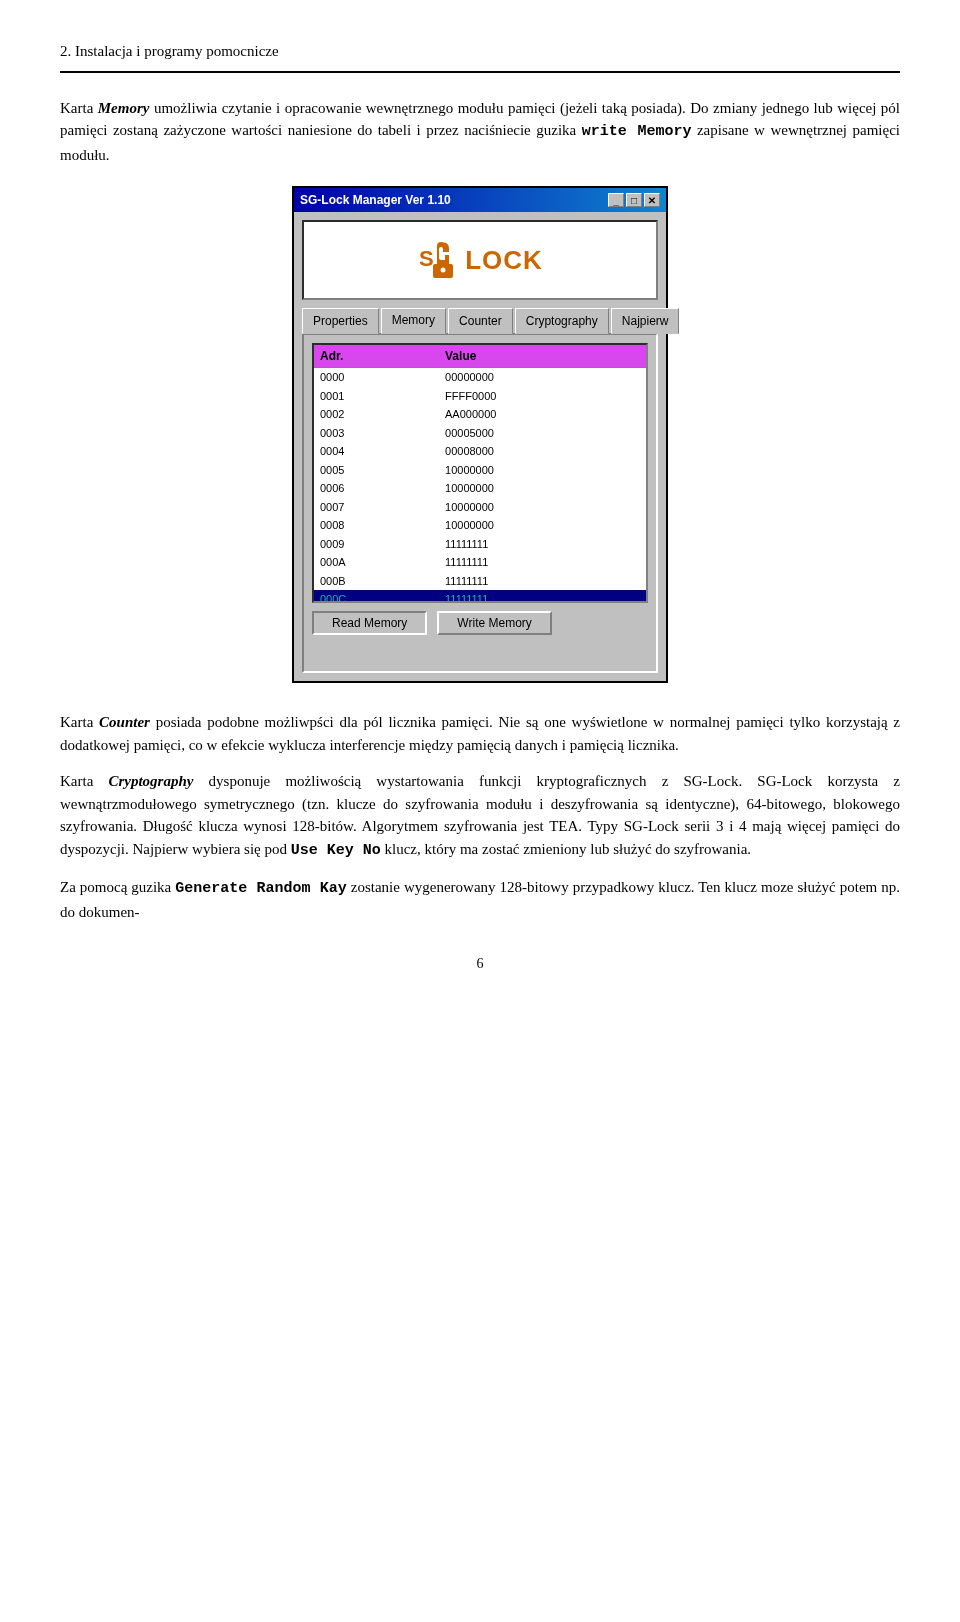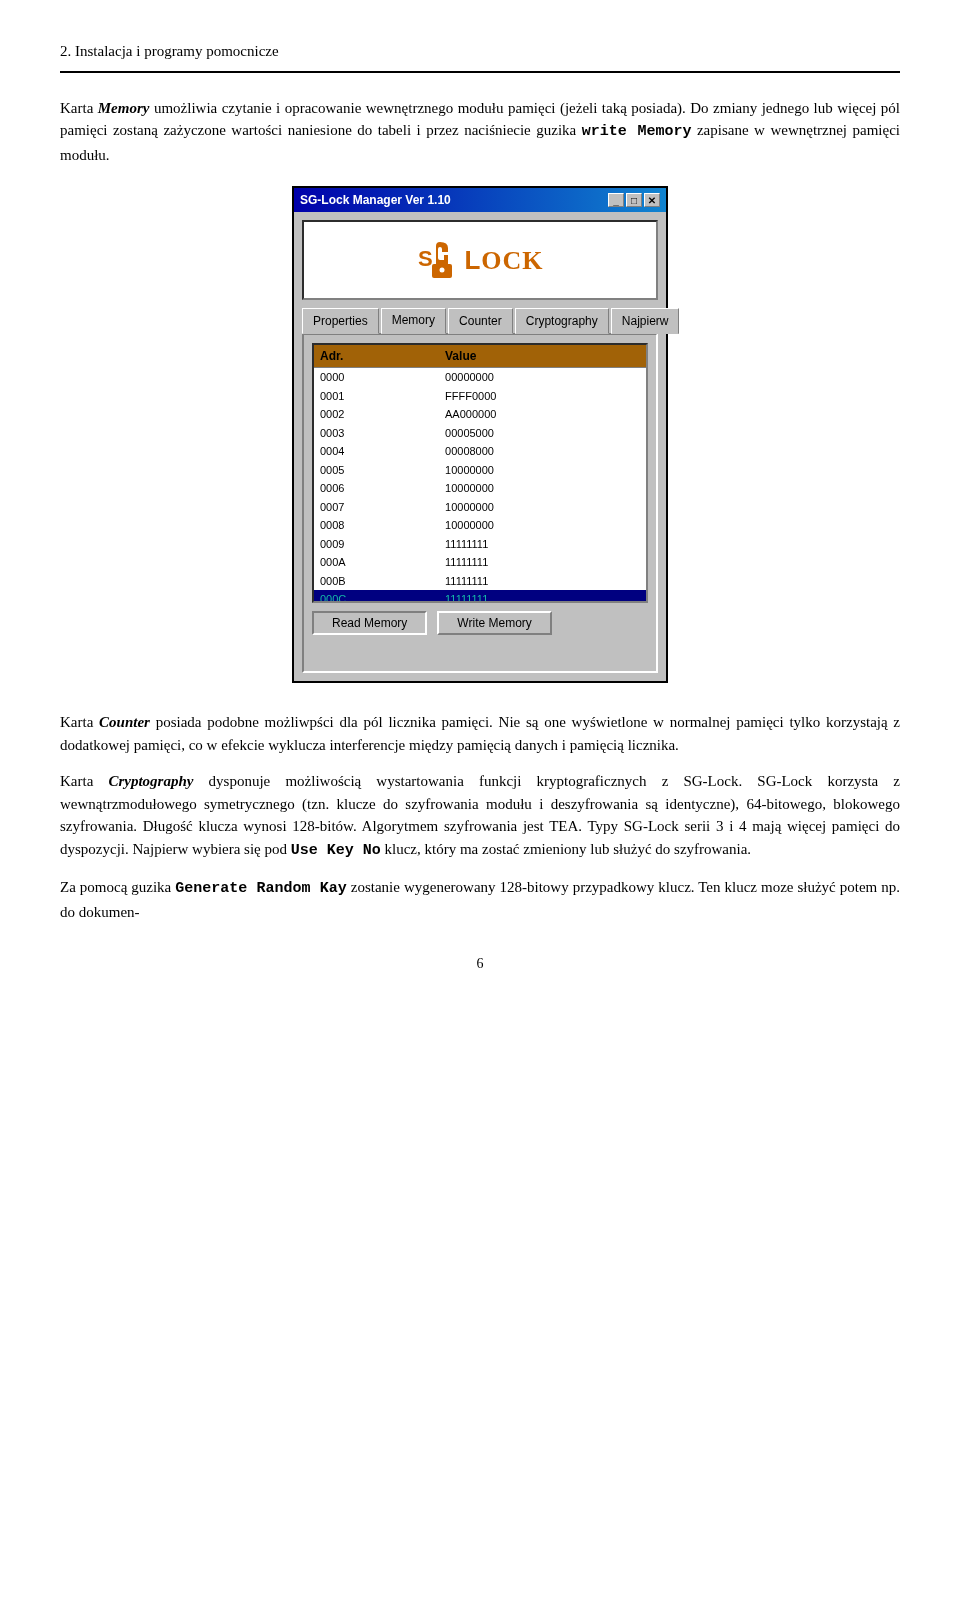--- a/index.html
+++ b/index.html
@@ -120,21 +120,21 @@
       overflow-y: auto;
       margin-bottom: 8px;
     }
     .memory-table {
       width: 100%;
       border-collapse: collapse;
       font-size: 12px;
       font-family: Arial, sans-serif;
     }
     .memory-table thead th {
-      background: #a16207;
+      background: #d946ef;
       border-bottom: 1px solid #808080;
       text-align: left;
       padding: 2px 6px;
       font-weight: bold;
     }
     .memory-table tbody td {
       padding: 1px 6px;
       font-family: Liberation Sans, sans-serif;
       font-size: 11px;
     }
@@ -220,21 +220,21 @@
         <svg class="sg-icon" viewBox="0 0 44 44" xmlns="http://www.w3.org/2000/svg">
 
           <text x="2" y="28" font-size="22" font-family="Arial" font-weight="bold" fill="#cc6600">S</text>
 
           <path d="M20,8 Q20,4 24,4 Q32,4 32,10 L32,14 L26,14 L26,11 Q26,9 24,9 Q22,9 22,11 L22,20 Q22,22 24,22 L28,22 L28,17 L32,17 L32,26 L20,26 Z" fill="#cc6600"></path>
           <rect x="16" y="26" width="20" height="14" rx="2" fill="#cc6600"></rect>
           <rect x="20" y="22" width="4" height="8" fill="#cc6600"></rect>
           <circle cx="26" cy="32" r="2.5" fill="#fff"></circle>
         </svg>
         <div>
-          <span style="font-size:26px; font-weight:bold; font-family:Arial; letter-spacing:1px; color:#cc6600;">L</span><span style="font-size:26px; font-weight:bold; font-family:Liberation Serif, serif; letter-spacing:1px; color:#cc6600;">OCK</span>
+          <span style="font-size:26px; font-weight:bold; font-family:Arial; letter-spacing:1px; color:#cc6600;">L</span><span style="font-size:26px; font-weight:bold; font-family:Liberation Sans, sans-serif; letter-spacing:1px; color:#cc6600;">OCK</span>
         </div>
       </div>
     </div>
 
     <div class="tabs">
       <div class="tab">Properties</div>
       <div class="tab active">Memory</div>
       <div class="tab">Counter</div>
       <div class="tab">Cryptography</div>
       <div class="tab">Najpierw</div>

